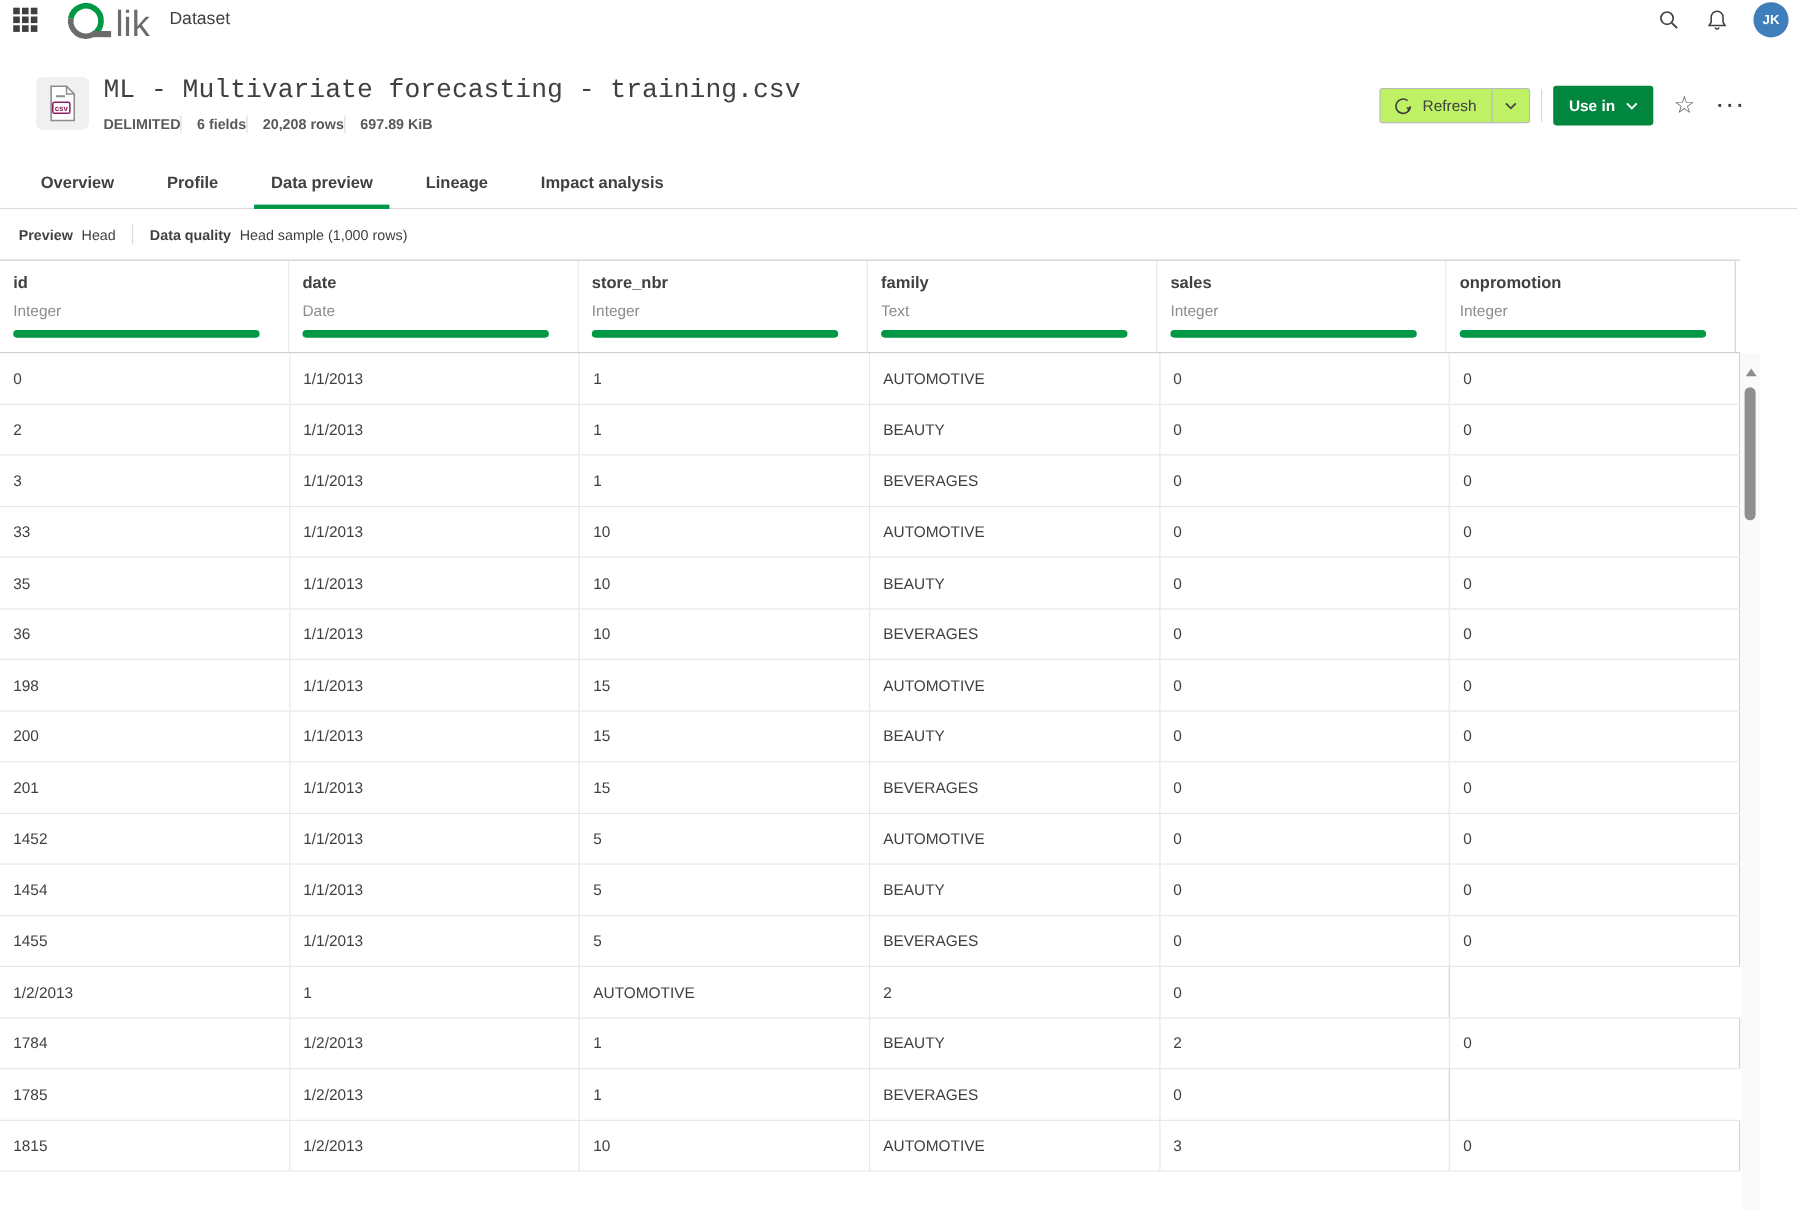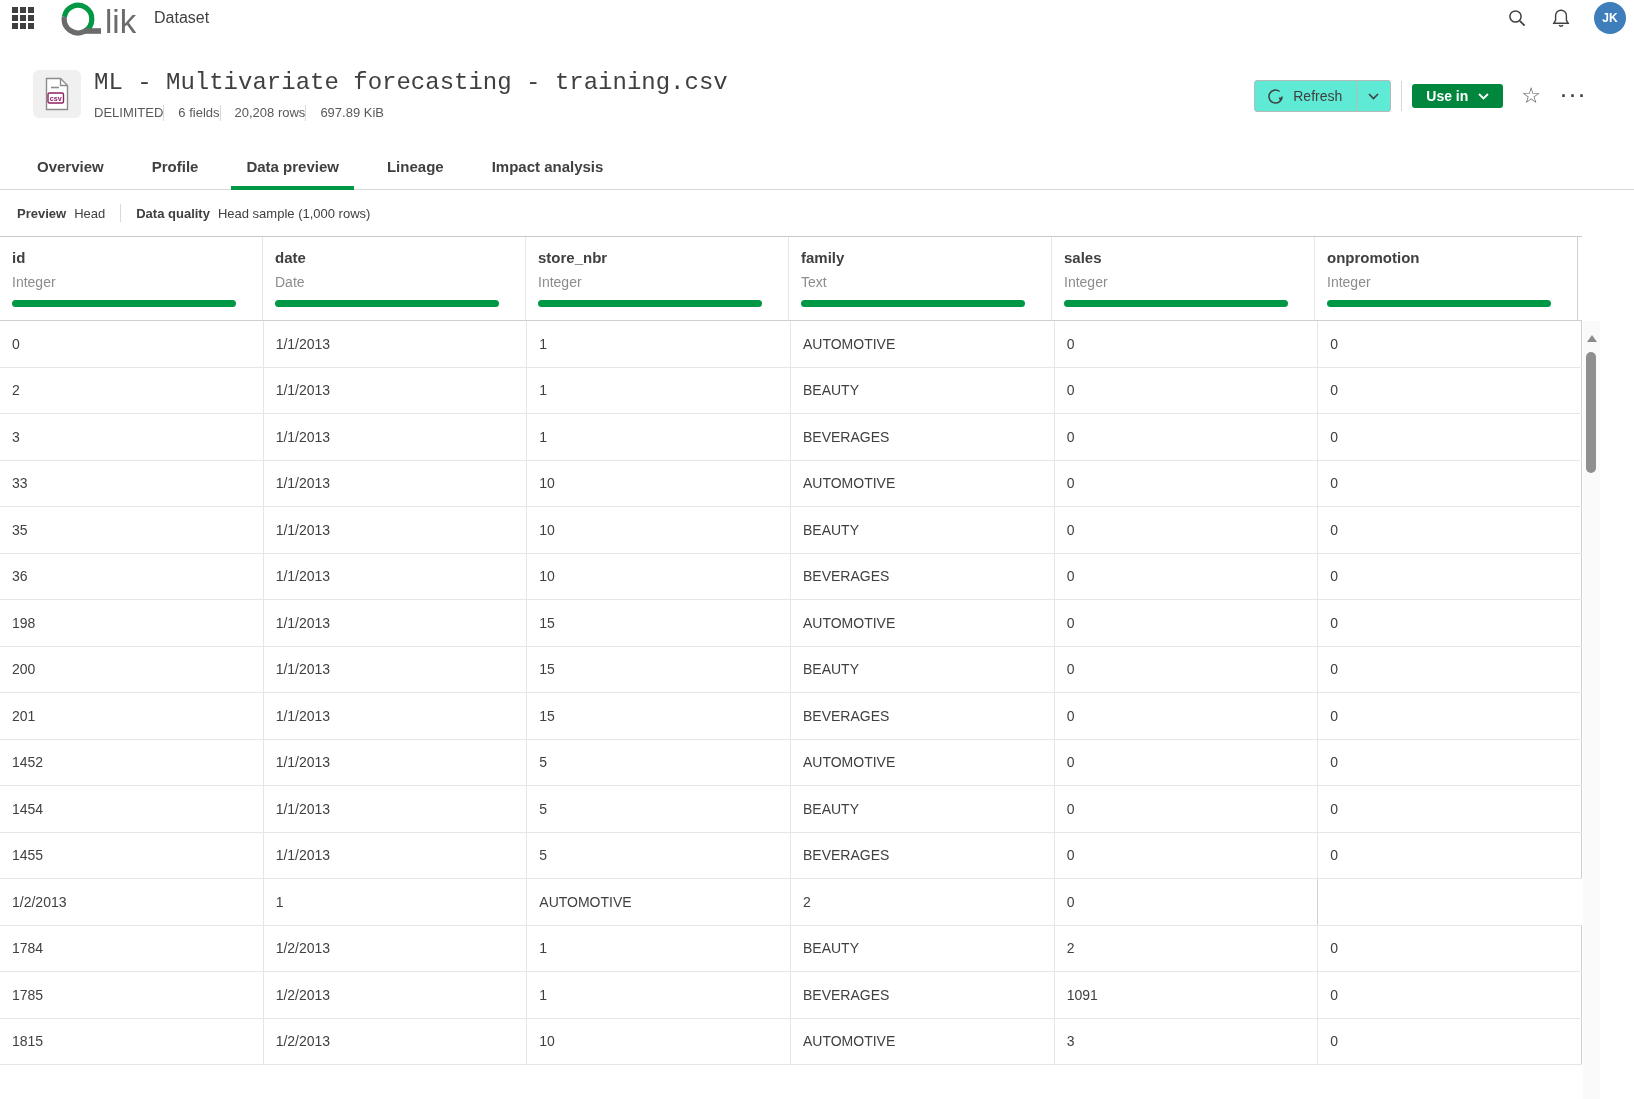--- a/index.html
+++ b/index.html
@@ -27,29 +27,29 @@
   .avatar { width:32px; height:32px; border-radius:50%; background:var(--avatar-blue); color:#fff;
             font-size:12px; font-weight:bold; display:flex; align-items:center; justify-content:center; cursor:pointer;}
 
   
   .header { position:relative; height:104px; padding:34px 0 0 33px; display:flex; }
   .file-tile { width:48px; height:48px; border-radius:6px; background:#f0f0f0;
                display:flex; align-items:center; justify-content:center; flex:none; }
   .title-block { margin-left:13px; }
   .page-title { font-size:24px; font-weight:400; line-height:26px; margin:0 0 9px 0; color:#404040;font-family:Liberation Mono, monospace; }
   .meta { display:flex; align-items:center; font-size:13px; color:#595959; }
-  .meta span { line-height:16px; }
+  .meta span { line-height:16px;font-weight:bold; }
   .meta span + span { border-left:1px solid var(--border); padding-left:14px; }
 
   .header-actions { position:absolute; right:46px; top:44px; display:flex; align-items:center; height:32px; }
-  .btn-refresh { display:flex; align-items:stretch; height:32px; border:1px solid #b9b9b9; border-radius:3px; background:#5eead4; cursor:pointer;}
+  .btn-refresh { display:flex; align-items:stretch; height:32px; border:1px solid #b9b9b9; border-radius:3px; background:#bef264; cursor:pointer;}
   .btn-refresh .main { display:flex; align-items:center; gap:9px; padding:0 14px 0 12px; font-size:14px; color:#404040;}
   .btn-refresh .split { width:34px; border-left:1px solid #b9b9b9; display:flex; align-items:center; justify-content:center; cursor:pointer;}
   .vdiv { width:1px; height:30px; background:var(--border); margin:0 10px; }
-  .btn-usein { height:24px; border:none; border-radius:3px; background:var(--btn-green); color:#fff;
+  .btn-usein { height:36px; border:none; border-radius:3px; background:var(--btn-green); color:#fff;
                font-family:inherit; font-size:14px; font-weight:bold; padding:0 14px; display:flex; align-items:center; gap:10px; cursor:pointer;}
   .star-btn { margin-left:18px; font-size:22px; line-height:22px; color:#595959; cursor:pointer; }
   .more-btn { margin-left:20px; font-size:18px; letter-spacing:3px; color:#404040; cursor:pointer; font-weight:bold;}
 
   
   .tabs { display:flex; padding:18px 0 0 22px; border-bottom:1px solid var(--border); height:50px;gap:18px; }
   .tab { padding:0 15px 13px; font-size:15px; font-weight:bold; color:#404040; position:relative; cursor:pointer; white-space:nowrap;}
   .tab.active::after { content:""; position:absolute; left:0; right:0; bottom:-1px; height:4px; background:var(--green); }
 
   
@@ -327,21 +327,20 @@
         <div class="td">1</div>
         <div class="td">BEAUTY</div>
         <div class="td">2</div>
         <div class="td">0</div>
       </div>
       <div class="trow">
         <div class="td">1785</div>
         <div class="td">1/2/2013</div>
         <div class="td">1</div>
         <div class="td">BEVERAGES</div>
-        <div class="td">1091</div>
         <div class="td">0</div>
       </div>
       <div class="trow">
         <div class="td">1815</div>
         <div class="td">1/2/2013</div>
         <div class="td">10</div>
         <div class="td">AUTOMOTIVE</div>
         <div class="td">3</div>
         <div class="td">0</div>
       </div>

